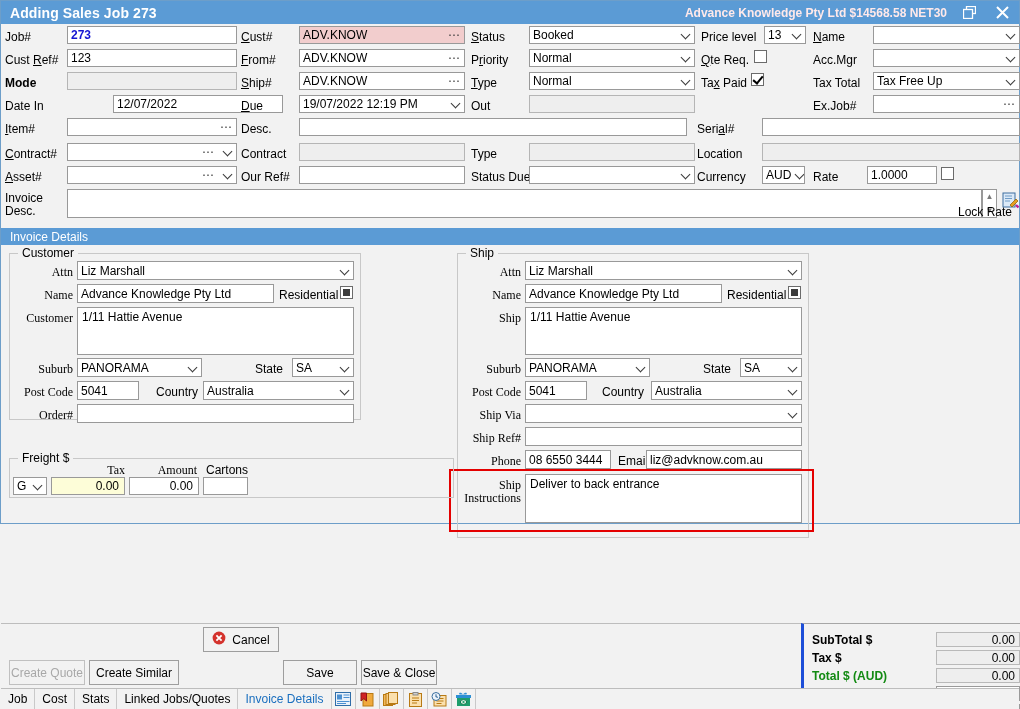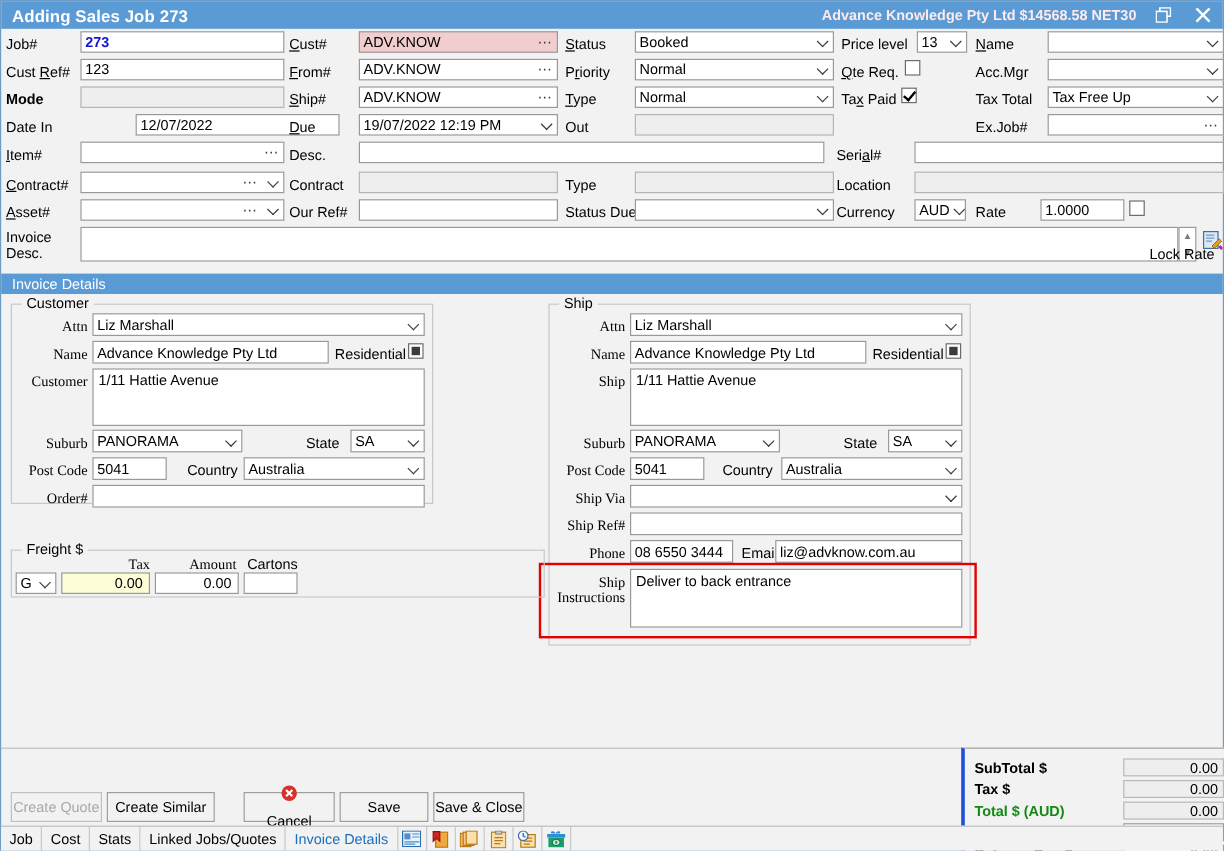--- a/index.html
+++ b/index.html
@@ -7,21 +7,21 @@
     margin: 0; padding: 0;
     width: 1020px; height: 709px;
     font-family: "Liberation Sans", sans-serif;
     font-size: 12px;
     color: #000;
     background: #f2f2f2;
     overflow: hidden;
   }
   #app {
     position: relative;
-    width: 1020px; height: 709px;
+    width: 1020px; height: 524px;
     background: #f2f2f2;
     border: 1px solid #6d9ec9;
   }
 
   
   .titlebar {
     position: absolute; left: 0; top: 0;
     width: 1018px; height: 23px;
     background: #5b9bd5;
     color: #ffffff;
@@ -508,21 +508,21 @@
     <div class="totrow" style="top:63px;">Prepaid $</div>
     <div class="totfld white" style="top:62px;">0.00</div>
 
     <div class="totrow" style="top:81px;">Balance Due $</div>
     <div class="totfld white" style="top:80px;">0.00</div>
   </div>
 
   <div class="btn disabled" style="left:8px; top:659px; width:76px; height:25px;">Create Quote</div>
   <div class="btn" style="left:88px; top:659px; width:90px; height:25px;">Create Similar</div>
 
-  <div class="btn" style="left:202px; top:659px; width:76px; height:25px;flex-direction:column;">
+  <div class="btn" style="left:202px; top:626px; width:76px; height:25px;">
     <span>
       <svg width="14" height="14" viewBox="0 0 14 14">
           <circle cx="7" cy="7" r="6.4" fill="#d4322c"></circle>
           <path d="M4.4 4.4 L9.6 9.6 M9.6 4.4 L4.4 9.6" stroke="#fff" stroke-width="1.8"></path>
         </svg>
     </span>
     <span>Cancel</span>
   </div>
 
   <div class="btn" style="left:282px; top:659px; width:74px; height:25px;">Save</div>

